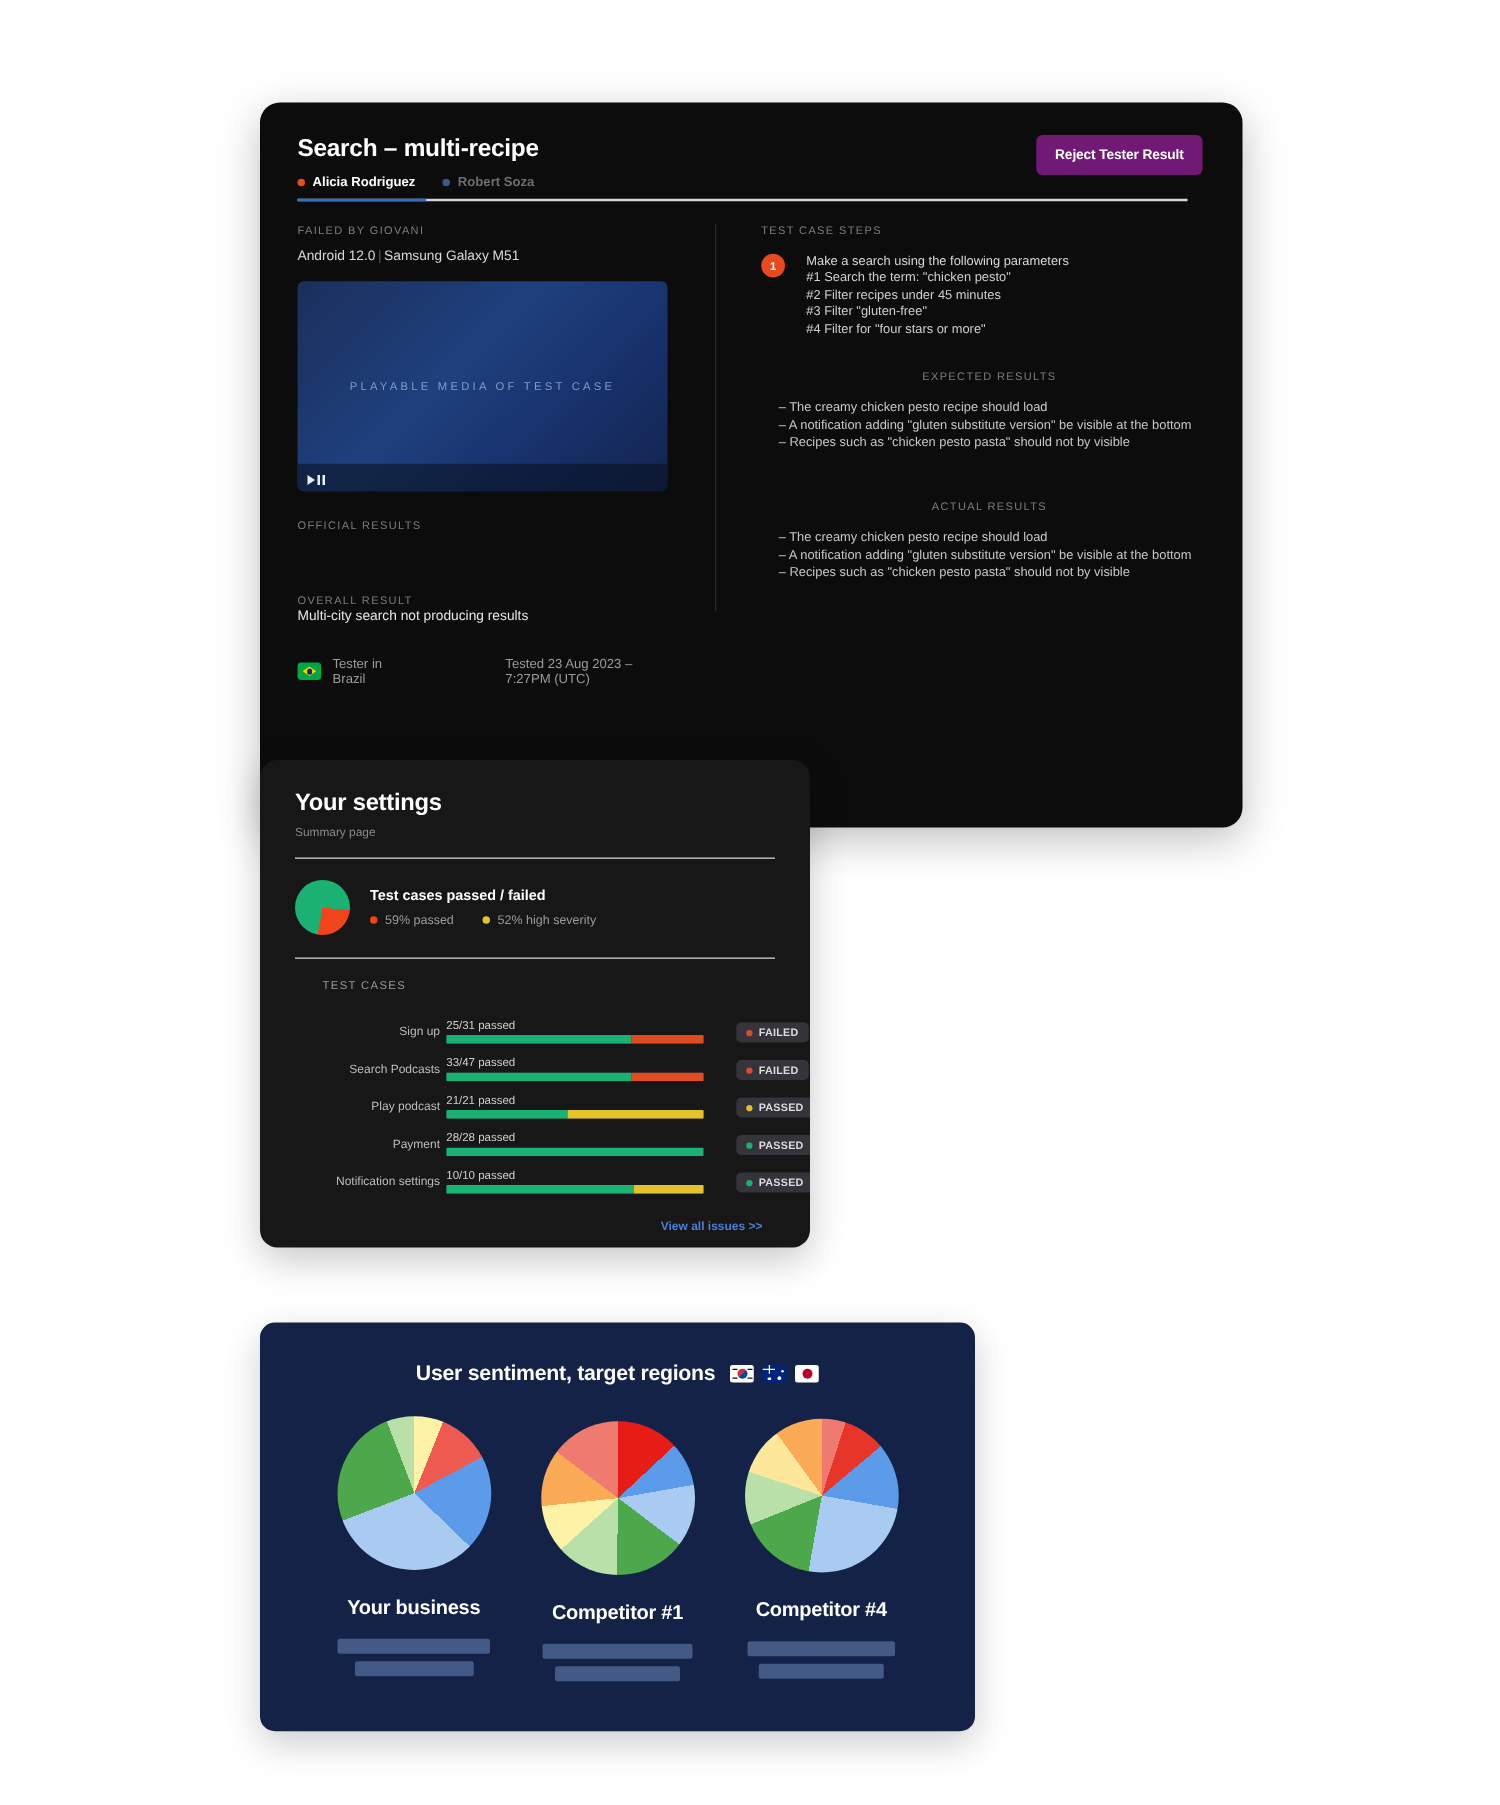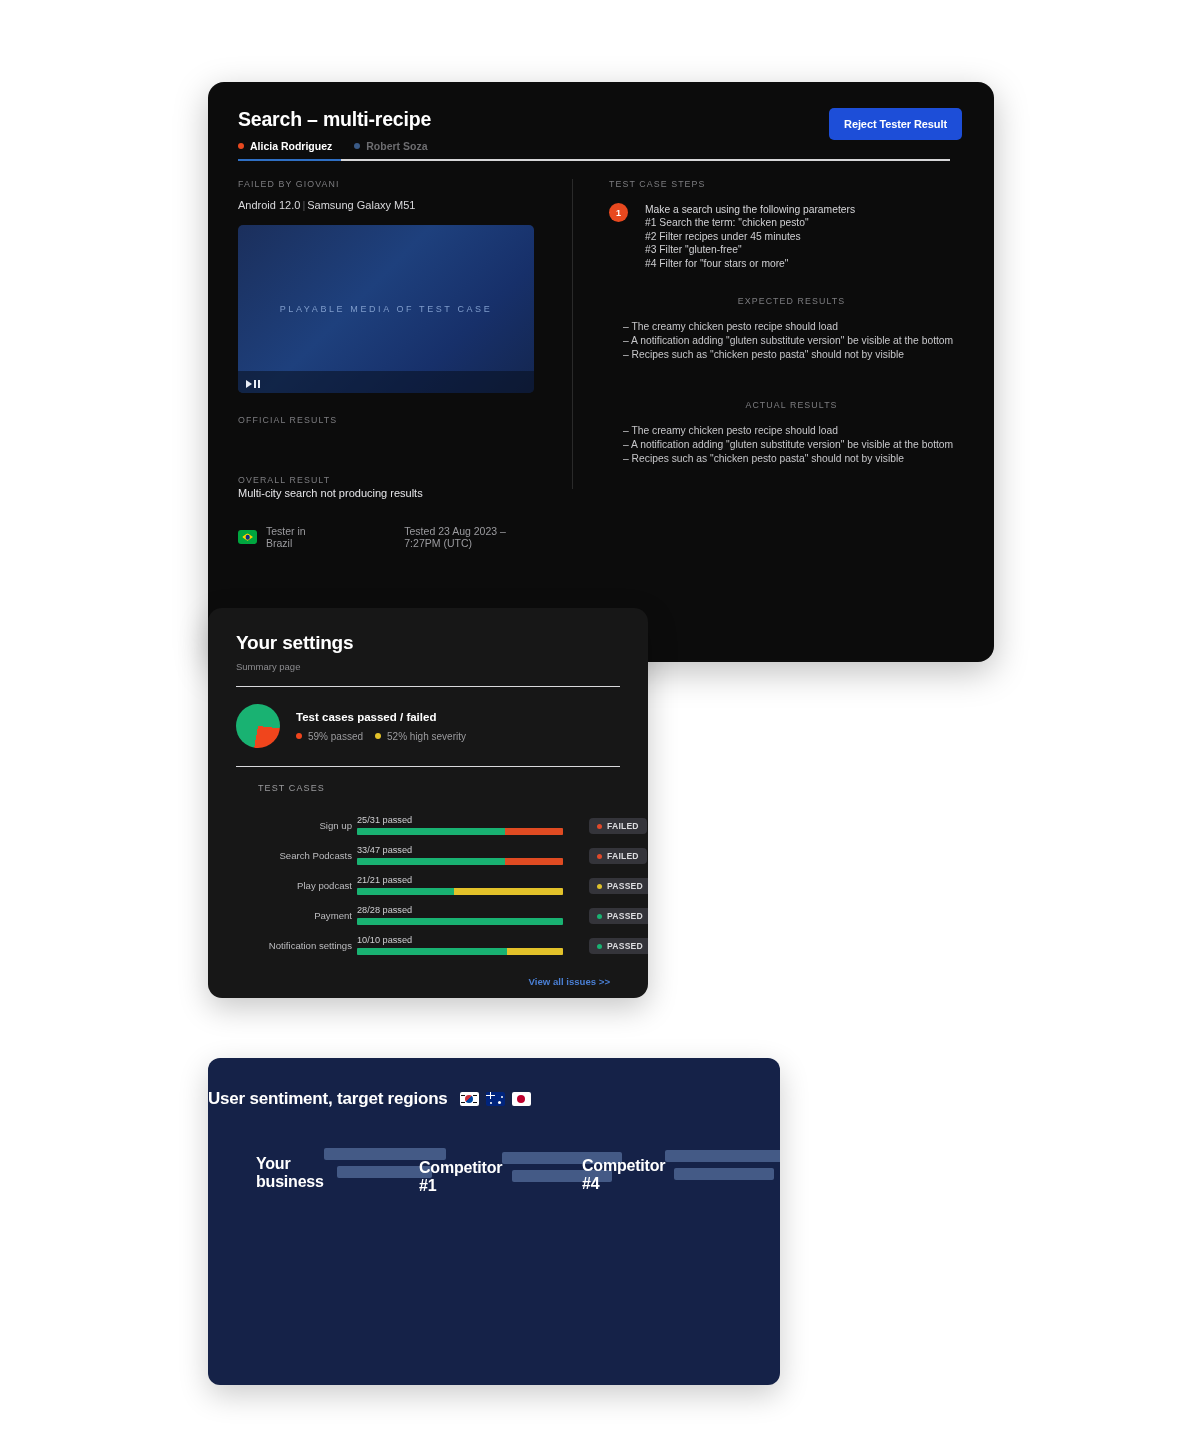--- a/index.html
+++ b/index.html
@@ -67,21 +67,21 @@
     position: absolute; left: 50%; top: 50%; width: 11px; height: 7.5px;
     background: #ffd400; transform: translate(-50%,-50%) rotate(0deg);
     clip-path: polygon(50% 0, 100% 50%, 50% 100%, 0 50%);
   }
   .flag-br .globe { position: absolute; left: 50%; top: 50%; width: 4.6px; height: 4.6px; background: #0a2d8a; border-radius: 50%; transform: translate(-50%,-50%); }
   .cd-foot .who { color: #9b9b9f; font-size: 10.5px; margin-left: 9px; }
   .cd-foot .when { color: #9b9b9f; font-size: 10.5px; margin-left: 84px; }
 
   .btn-reject {
     position: absolute; right: 32px; top: 26px;
-    background: #1d4ed8; color: #ffffff; border: 0; border-radius: 5px;
+    background: #701a75; color: #ffffff; border: 0; border-radius: 5px;
     font-family: "Liberation Sans", sans-serif; font-size: 11px; font-weight: bold;
     padding: 10px 15px; cursor: pointer; letter-spacing: -.1px;
   }
 
   
   .step-row { display: flex; margin-top: 14px; }
   .step-badge {
     width: 19px; height: 19px; border-radius: 50%; background: #e8491f; color: #fff;
     font-size: 9px; font-weight: bold; display: flex; align-items: center; justify-content: center; flex: none;
   }
@@ -106,21 +106,21 @@
   .yr-sub { color: #8b8b8e; font-size: 9.5px; margin-top: 7px; }
   .yr-rule { height: 1px; background: #d9d9dc; margin-top: 14px; }
 
   .yr-summary { display: flex; align-items: center; margin-top: 17px; }
   .pie-pf {
     width: 44px; height: 44px; border-radius: 50%; flex: none;
     background: conic-gradient(from 0deg, #19b272 0deg 96deg, #f0451c 96deg 190deg, #19b272 190deg 360deg);
   }
   .yr-sumtext { margin-left: 16px; }
   .yr-sumtitle { color: #ffffff; font-size: 11.5px; font-weight: bold; }
-  .yr-legend { display: flex; align-items: center; gap: 12px; margin-top: 8px; }
+  .yr-legend { display: flex; align-items: center; gap: 23px; margin-top: 8px; }
   .lg { display: flex; align-items: center; gap: 6px; font-size: 10px; color: #9b9b9e; }
   .lg .d { width: 6px; height: 6px; border-radius: 50%; display: block; }
 
   .yr-rule2 { height: 1px; background: #d9d9dc; margin-top: 18px; }
   .yr-tc-head { color: #9a9a9d; font-size: 9px; letter-spacing: 1.1px; margin-top: 16px; margin-left: 22px; }
 
   .tc-list { margin-top: 12px; }
   .tc-row { display: flex; align-items: flex-end; height: 30px; margin-bottom: 0; }
   .tc-name { width: 116px; flex: none; text-align: right; color: #bcbcbf; font-size: 9.6px; padding-bottom: 4px; }
   .tc-barwrap { width: 206px; flex: none; margin-left: 5px; position: relative; }
@@ -135,21 +135,21 @@
   .tc-badge .t { color: #dcdcdf; font-size: 8.6px; font-weight: bold; letter-spacing: .2px; }
   .yr-link { text-align: right; margin-top: 16px; padding-right: 10px; }
   .yr-link a { color: #4a7fd4; font-size: 9.6px; font-weight: bold; text-decoration: none; }
 
   
   .card-sent {
     position: absolute; left: 208px; top: 1058px; width: 572px; height: 327px;
     background: #152248; border-radius: 12px; box-shadow: 0 10px 30px rgba(0,0,0,.2);
     overflow: hidden;
   }
-  .sent-title-row { display: flex; align-items: center; gap: 12px; margin-top: 31px; }
+  .sent-title-row { display: flex; align-items: center; justify-content: center; gap: 12px; margin-top: 31px; }
   .sent-title { color: #ffffff; font-size: 17px; font-weight: bold; letter-spacing: -.2px; }
   .flags { display: flex; gap: 7px; align-items: center; }
   .flag { width: 19px; height: 14px; border-radius: 2px; overflow: hidden; position: relative; display: block; background: #fff; }
   
   .flag.kr { background: #ffffff; }
   .flag.kr .tae-r { position: absolute; left: 50%; top: 50%; width: 8px; height: 8px; border-radius: 50%; transform: translate(-50%,-50%); background: linear-gradient(135deg, #cd2e3a 0 50%, #0047a0 50% 100%); }
   .flag.kr .b1, .flag.kr .b2, .flag.kr .b3, .flag.kr .b4 { position: absolute; width: 4px; height: 1px; background: #111; }
   .flag.kr .b1 { left: 1.5px; top: 3px; } .flag.kr .b2 { left: 1.5px; top: 10px; }
   .flag.kr .b3 { right: 1.5px; top: 3px; } .flag.kr .b4 { right: 1.5px; top: 10px; }
   
@@ -158,21 +158,21 @@
   .flag.au .uj::before { content:""; position: absolute; left: 0; top: 3px; width: 9.5px; height: 1.2px; background: #fff; }
   .flag.au .uj::after { content:""; position: absolute; left: 4.2px; top: 0; width: 1.2px; height: 7px; background: #fff; }
   .flag.au .s1 { position: absolute; right: 4px; bottom: 2px; width: 3px; height: 3px; background: #fff; border-radius: 50%; }
   .flag.au .s2 { position: absolute; left: 4px; bottom: 2px; width: 2.4px; height: 2.4px; background: #fff; border-radius: 50%; }
   .flag.au .s3 { position: absolute; right: 2px; top: 4px; width: 2px; height: 2px; background: #fff; border-radius: 50%; }
   
   .flag.jp { background: #ffffff; }
   .flag.jp .sun { position: absolute; left: 50%; top: 50%; width: 8px; height: 8px; border-radius: 50%; background: #bc002d; transform: translate(-50%,-50%); }
 
   .pies { display: flex; justify-content: space-between; padding: 0 48px; margin-top: 24px; }
-  .pie-col { width: 150px; display: flex; flex-direction: row; }
+  .pie-col { width: 150px; display: flex; flex-direction: column; align-items: center; }
   .pie { width: 123px; height: 123px; border-radius: 50%; }
   .pie-col.c1 .pie { width: 123px; height: 123px; }
   .pie-label { color: #ffffff; font-size: 16px; font-weight: bold; margin-top: 22px; letter-spacing: -.2px; }
   .ph-wrap { margin-top: 15px; width: 100%; display: flex; flex-direction: column; align-items: center; gap: 6px; }
   .ph { height: 12px; border-radius: 2px; background: #445a86; }
 
   
   .pie-col.c1 { margin-top: 0px; }
   .pie-col.c2 { margin-top: 4px; }
   .pie-col.c3 { margin-top: 2px; }

